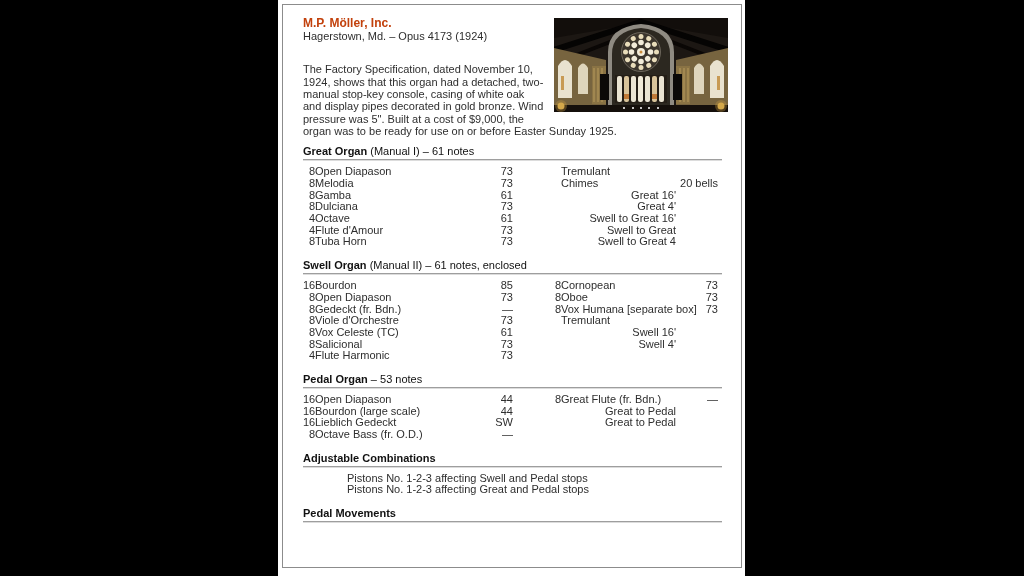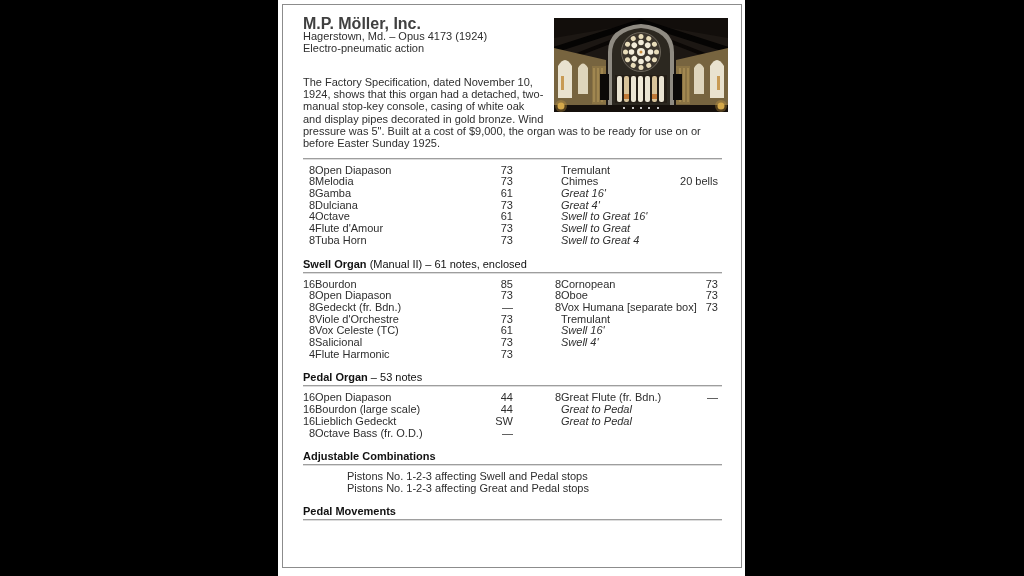--- a/index.html
+++ b/index.html
@@ -3,35 +3,35 @@
 <meta charset="utf-8">
 <style>
   html,body{margin:0;padding:0;background:#000;width:1024px;height:576px;overflow:hidden;
             font-family:"Liberation Sans",sans-serif;}
   .stage{position:relative;width:1024px;height:576px;background:#000;}
   .page{position:absolute;left:278px;top:0;width:467px;height:576px;background:#fff;}
   .panel{position:absolute;left:4px;right:3px;top:4px;height:562px;border:1px solid #8c8c8c;
          background:#fff;overflow:hidden;}
   .content{padding:12px 19px 0 20px;font-size:11px;color:#2e2e2e;}
   .photo{float:right;width:174px;height:94px;margin:1px -6px 6px 9px;display:block;}
-  .doc-title{font-size:16px;font-weight:bold;color:#404040;line-height:13px;}
+  .doc-title{font-size:12px;font-weight:bold;color:#c2410c;line-height:13px;}
   .sub{line-height:12.4px;}
   .intro{margin:21px 0 0 0;line-height:12.3px;}
   .organ-section{margin-top:11px;}
   #sections > section:first-child{margin-top:8px;}
   .sec-title{font-size:11px;line-height:13px;color:#111;}
   .sec-title b{font-weight:bold;}
   hr.rule{height:0;border:0;border-top:1px solid #9e9e9e;border-bottom:1px solid #dcdcdc;
           margin:1px 0 5px 0;}
   table.stops{border-collapse:collapse;table-layout:fixed;width:415px;}
   table.stops td{padding:0;font-size:11px;line-height:11.7px;white-space:nowrap;overflow:visible;}
   td.pitch{text-align:right;}
   td.name{padding-left:6px;}
   td.pipes{text-align:right;}
-  .it{font-style:italic;}
+  .it{text-align:right;}
   .list-row{position:relative;line-height:11.6px;font-size:11px;}
   .list-left{margin-left:44px;}
   .list-right{position:absolute;left:263px;top:0;}
 </style>
 </head>
 <body>
 
 <div class="stage">
   <div class="page">
     <div class="panel">
@@ -113,27 +113,27 @@
           </g>
           <circle cx="7" cy="88" r="6" fill="#c89a3e" opacity="0.35"></circle>
           <circle cx="7" cy="88" r="3.5" fill="#d4a84a"></circle>
           <circle cx="167" cy="88" r="6" fill="#c89a3e" opacity="0.35"></circle>
           <circle cx="167" cy="88" r="3.5" fill="#d4a84a"></circle>
         </svg>
 
         <div class="doc-header">
           <div class="doc-title">M.P. Möller, Inc.</div>
           <div class="sub">Hagerstown, Md. – Opus 4173 (1924)</div>
-          <div class="sub">Electro-pneumatic action</div>
         </div>
 
         <p class="intro">The Factory Specification, dated November 10, 1924, shows that this organ had a detached, two-manual stop-key console, casing of white oak and display pipes decorated in gold bronze. Wind pressure was 5". Built at a cost of $9,000, the organ was to be ready for use on or before Easter Sunday 1925.</p>
 
         <div id="sections">
             <section class="organ-section">
+    <div class="sec-title"><b>Great Organ</b><span> (Manual I) – 61 notes</span></div>
     <hr class="rule">
     <div class="sec-body">
                 <table class="stops">
                   <colgroup>
                     <col style="width: 12px;">
                     <col style="width: 150px;">
                     <col style="width: 48px;">
                     <col style="width: 48px;">
                     <col style="width: 115px;">
                     <col style="width: 42px;">

